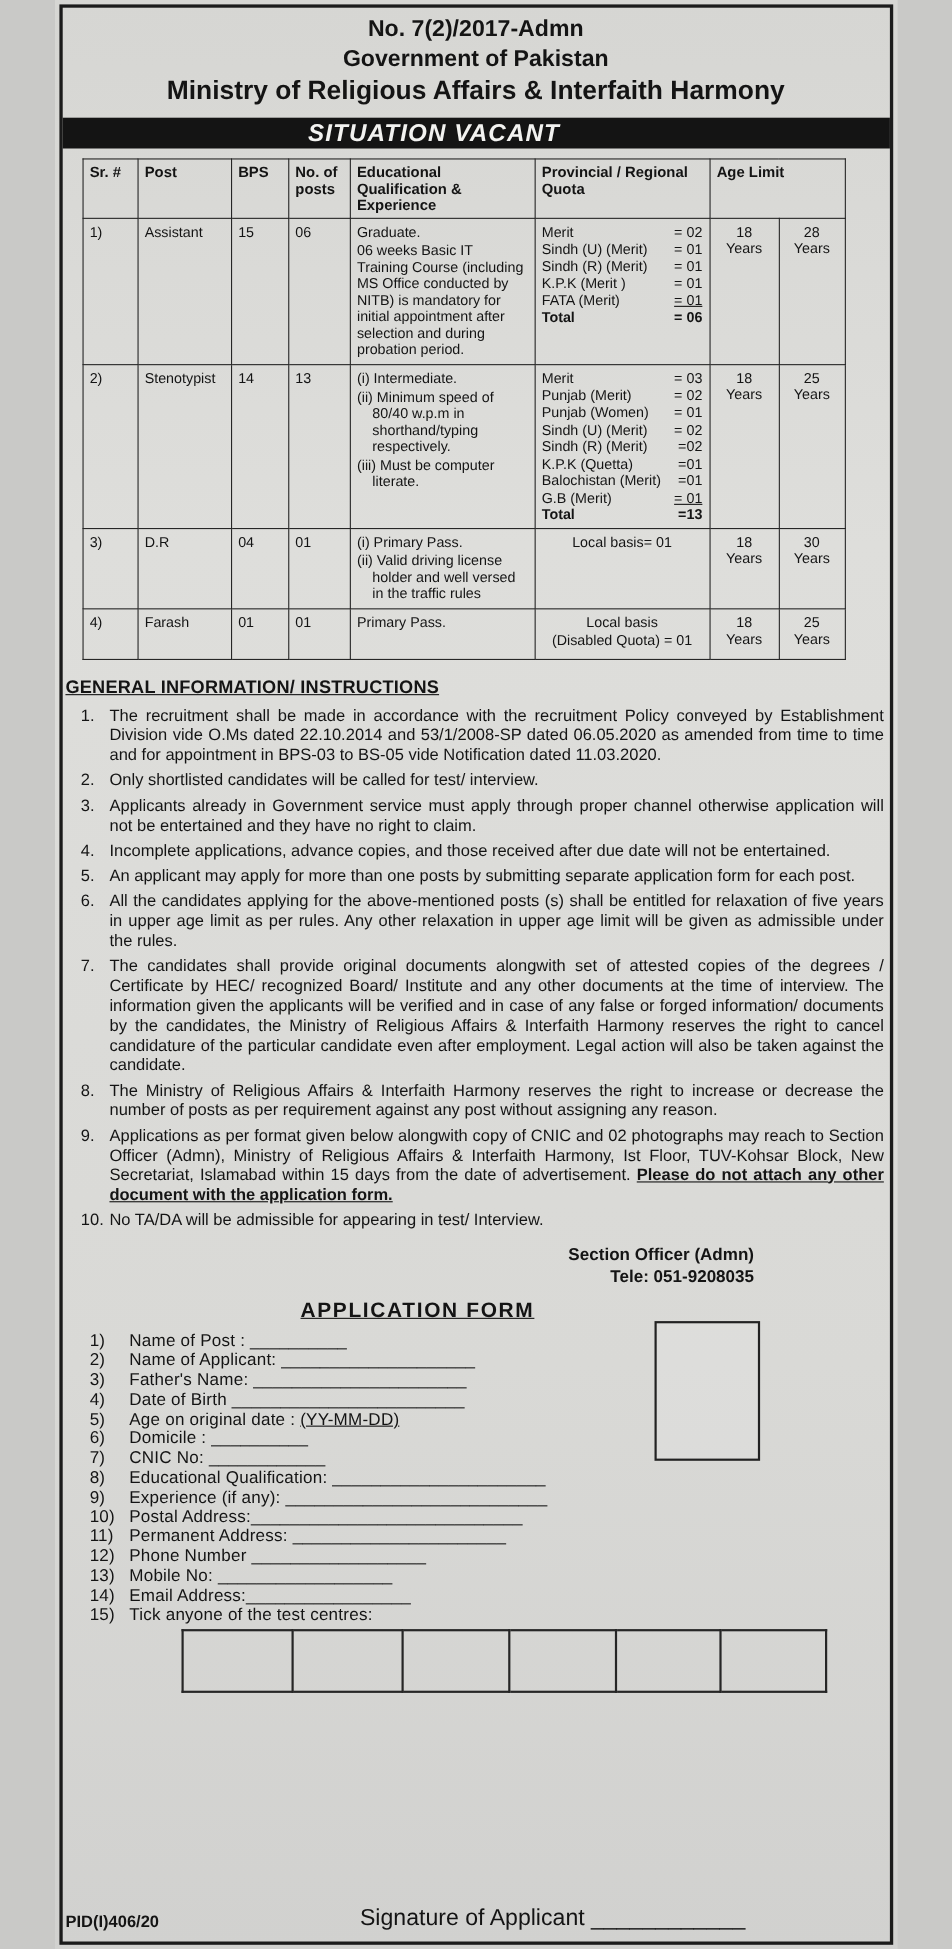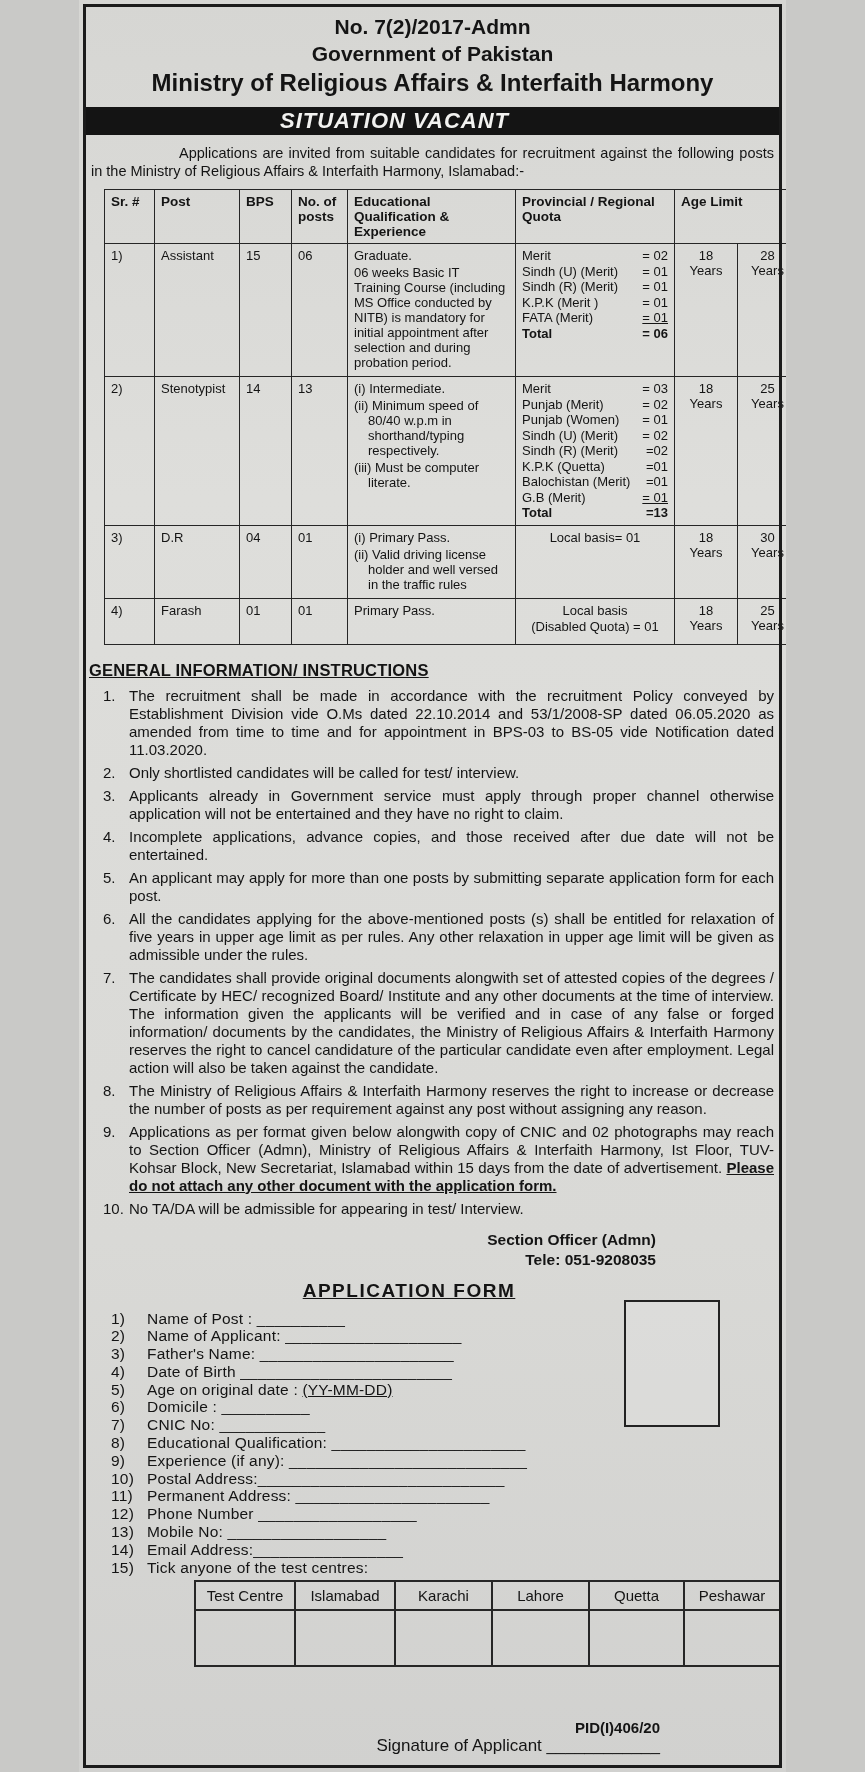--- a/index.html
+++ b/index.html
@@ -1,17 +1,17 @@
 <!DOCTYPE html>
 <html><head>
 <meta charset="utf-8">
 <style>
   html,body{margin:0;padding:0;background:#c9c9c7;}
   .page{
-    position:relative;width:707px;height:1772px;margin:0 auto;
+    position:relative;width:766px;height:1772px;margin:0 auto;
     background:linear-gradient(180deg,#d6d6d3,#dededb 28%,#d9d9d6 70%,#d1d1cf);
     font-family:"Liberation Sans",sans-serif;color:#141414;overflow:hidden;
   }
   .frame{position:absolute;inset:4px;border:3px solid #1b1b1b;pointer-events:none;}
 
   
   .hdr{padding-top:13px;text-align:center;}
   .ref,.gov{font-size:21px;font-weight:700;line-height:27px;}
   .min{font-size:24px;font-weight:700;line-height:31px;}
 
@@ -54,41 +54,40 @@
   .ffield{display:flex;font-size:15.5px;line-height:17.8px;letter-spacing:.2px;}
   .ffield .fnum{flex:none;width:36px;}
   .ffield .u{text-decoration:underline;}
   .photo-box{position:absolute;left:545px;top:22px;width:92px;height:123px;border:2px solid #222;background:rgba(255,255,255,.12);}
 
   
   table.centres{margin:4px 0 0 115px;border-collapse:collapse;table-layout:fixed;width:585px;font-size:15px;}
   table.centres th,table.centres td{border:2px solid #262626;padding:5px 6px;text-align:center;font-weight:400;}
   table.centres td{height:44px;}
 
-  .footer{position:absolute;left:10px;right:126px;bottom:16px;display:flex;justify-content:space-between;align-items:flex-end;flex-direction:column;}
+  .footer{position:absolute;left:10px;right:138px;bottom:16px;display:flex;justify-content:space-between;align-items:flex-end;}
   .pid{font-weight:700;font-size:15px;}
-  .sig{font-size:17px;}
+  .sig{font-size:21px;}
 </style>
 </head>
 <body>
 
 <div class="page">
   <div class="frame"></div>
 
   <header class="hdr">
     <div class="ref">No. 7(2)/2017-Admn</div>
     <div class="gov">Government of Pakistan</div>
     <div class="min">Ministry of Religious Affairs &amp; Interfaith Harmony</div>
   </header>
 
   <div class="banner">
     <span>SITUATION VACANT</span>
   </div>
 
-  <p class="intro">Applications are invited from suitable candidates for recruitment against the following posts in the Ministry of Religious Affairs &amp; Interfaith Harmony, Islamabad:-</p>
 
   <table class="posts">
     <colgroup>
       <col style="width:50px">
         <col style="width:85px">
         <col style="width:52px">
         <col style="width:56px">
       <col style="width:168px">
         <col style="width:159px">
         <col style="width:63px">
@@ -360,28 +359,20 @@
     <colgroup>
       <col style="width:100px">
         <col style="width:100px">
         <col style="width:97px">
         <col style="width:97px">
         <col style="width:95px">
         <col style="width:96px">
     </colgroup>
     <tbody>
       <tr>
-        <th>Test Centre</th>
-        <th>Islamabad</th>
-        <th>Karachi</th>
-        <th>Lahore</th>
-        <th>Quetta</th>
-        <th>Peshawar</th>
-      </tr>
-      <tr>
         <td></td>
         <td></td>
         <td></td>
         <td></td>
         <td></td>
         <td></td>
       </tr>
     </tbody>
   </table>
 

